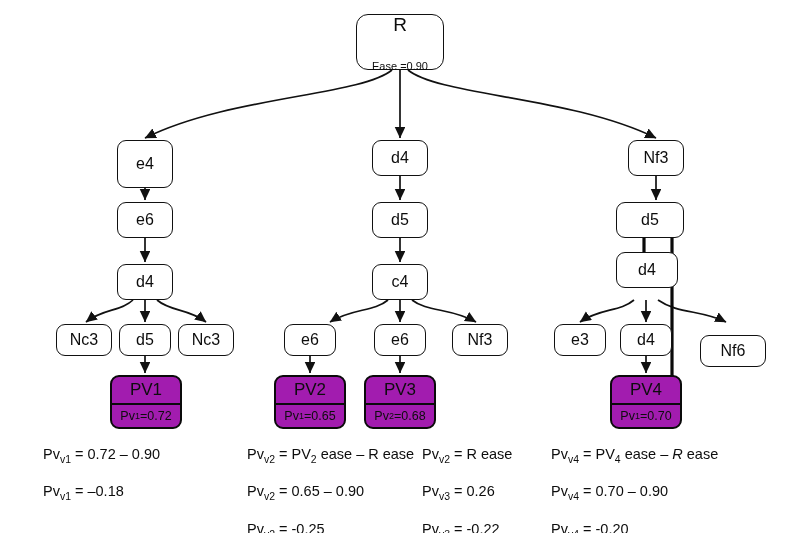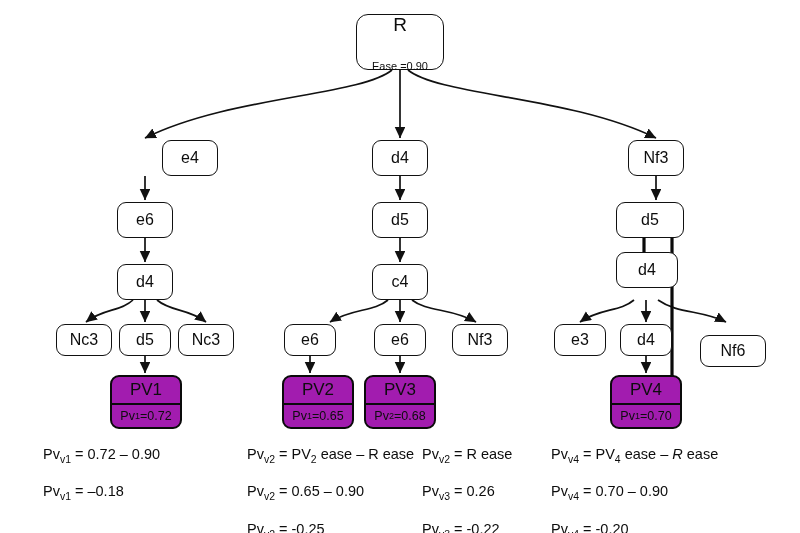--- a/index.html
+++ b/index.html
@@ -127,21 +127,21 @@
       <path d="M672,238 L672,412"></path>
       <path d="M672,412 L672,412"></path>
     </g>
   </svg>
 
   <div class="node root" style="left:356px;top:14px;width:88px;height:56px;">
     <span class="r-label">R</span>
     <span class="r-ease">Ease =0.90</span>
   </div>
 
-  <div class="node" style="left:117px;top:140px;width:56px;height:36px;margin-left:45px;">
+  <div class="node" style="left:117px;top:140px;width:56px;height:48px;">
     <span>e4</span>
   </div>
   <div class="node" style="left:117px;top:202px;width:56px;height:36px;">
     <span>e6</span>
   </div>
   <div class="node" style="left:117px;top:264px;width:56px;height:36px;">
     <span>d4</span>
   </div>
 
   <div class="node" style="left:56px;top:324px;width:56px;height:32px;">
@@ -174,21 +174,21 @@
   <div class="node" style="left:284px;top:324px;width:52px;height:32px;">
     <span>e6</span>
   </div>
   <div class="node" style="left:374px;top:324px;width:52px;height:32px;">
     <span>e6</span>
   </div>
   <div class="node" style="left:452px;top:324px;width:56px;height:32px;">
     <span>Nf3</span>
   </div>
 
-  <div class="pv" style="left:282px;top:375px;width:72px;height:54px;">
+  <div class="pv" style="left:274px;top:375px;width:72px;height:54px;">
     <div class="pv-top">PV2</div>
     <div class="pv-bot">
       <span>Pv</span><sub>1</sub>=<span>0.65</span>
     </div>
   </div>
 
   <div class="pv" style="left:364px;top:375px;width:72px;height:54px;">
     <div class="pv-top">PV3</div>
     <div class="pv-bot">
       <span>Pv</span><sub>2</sub>=<span>0.68</span>

